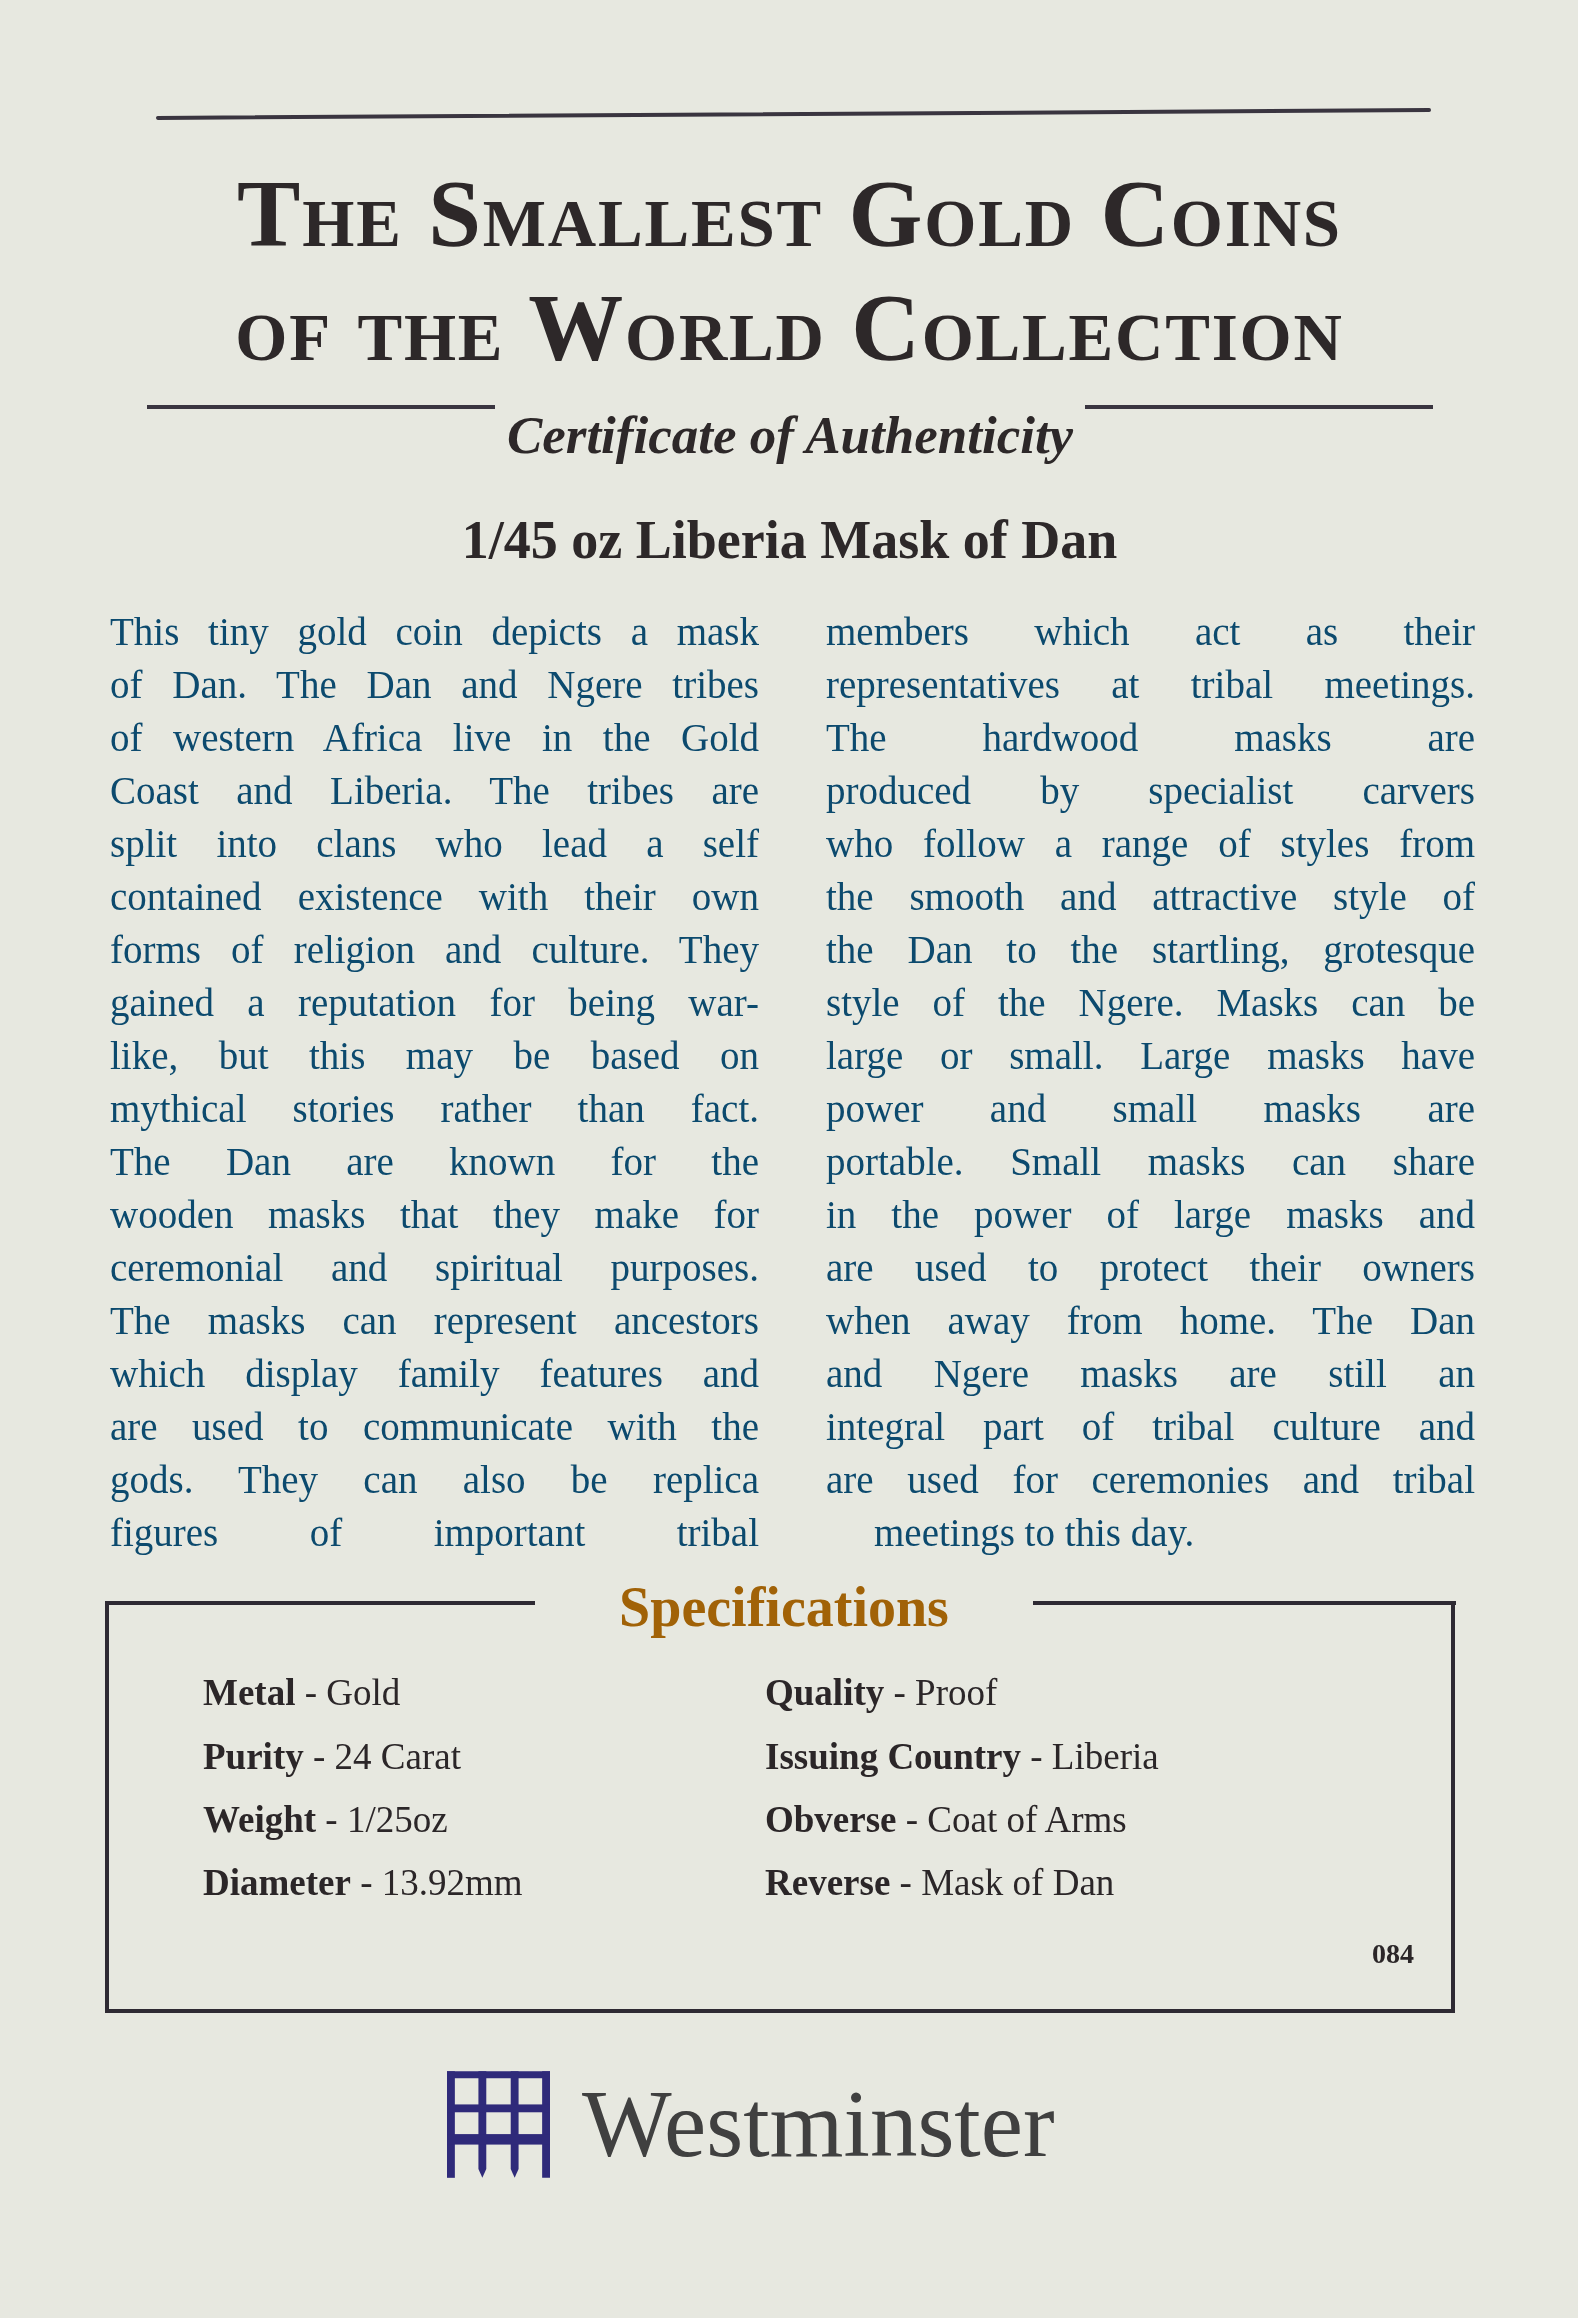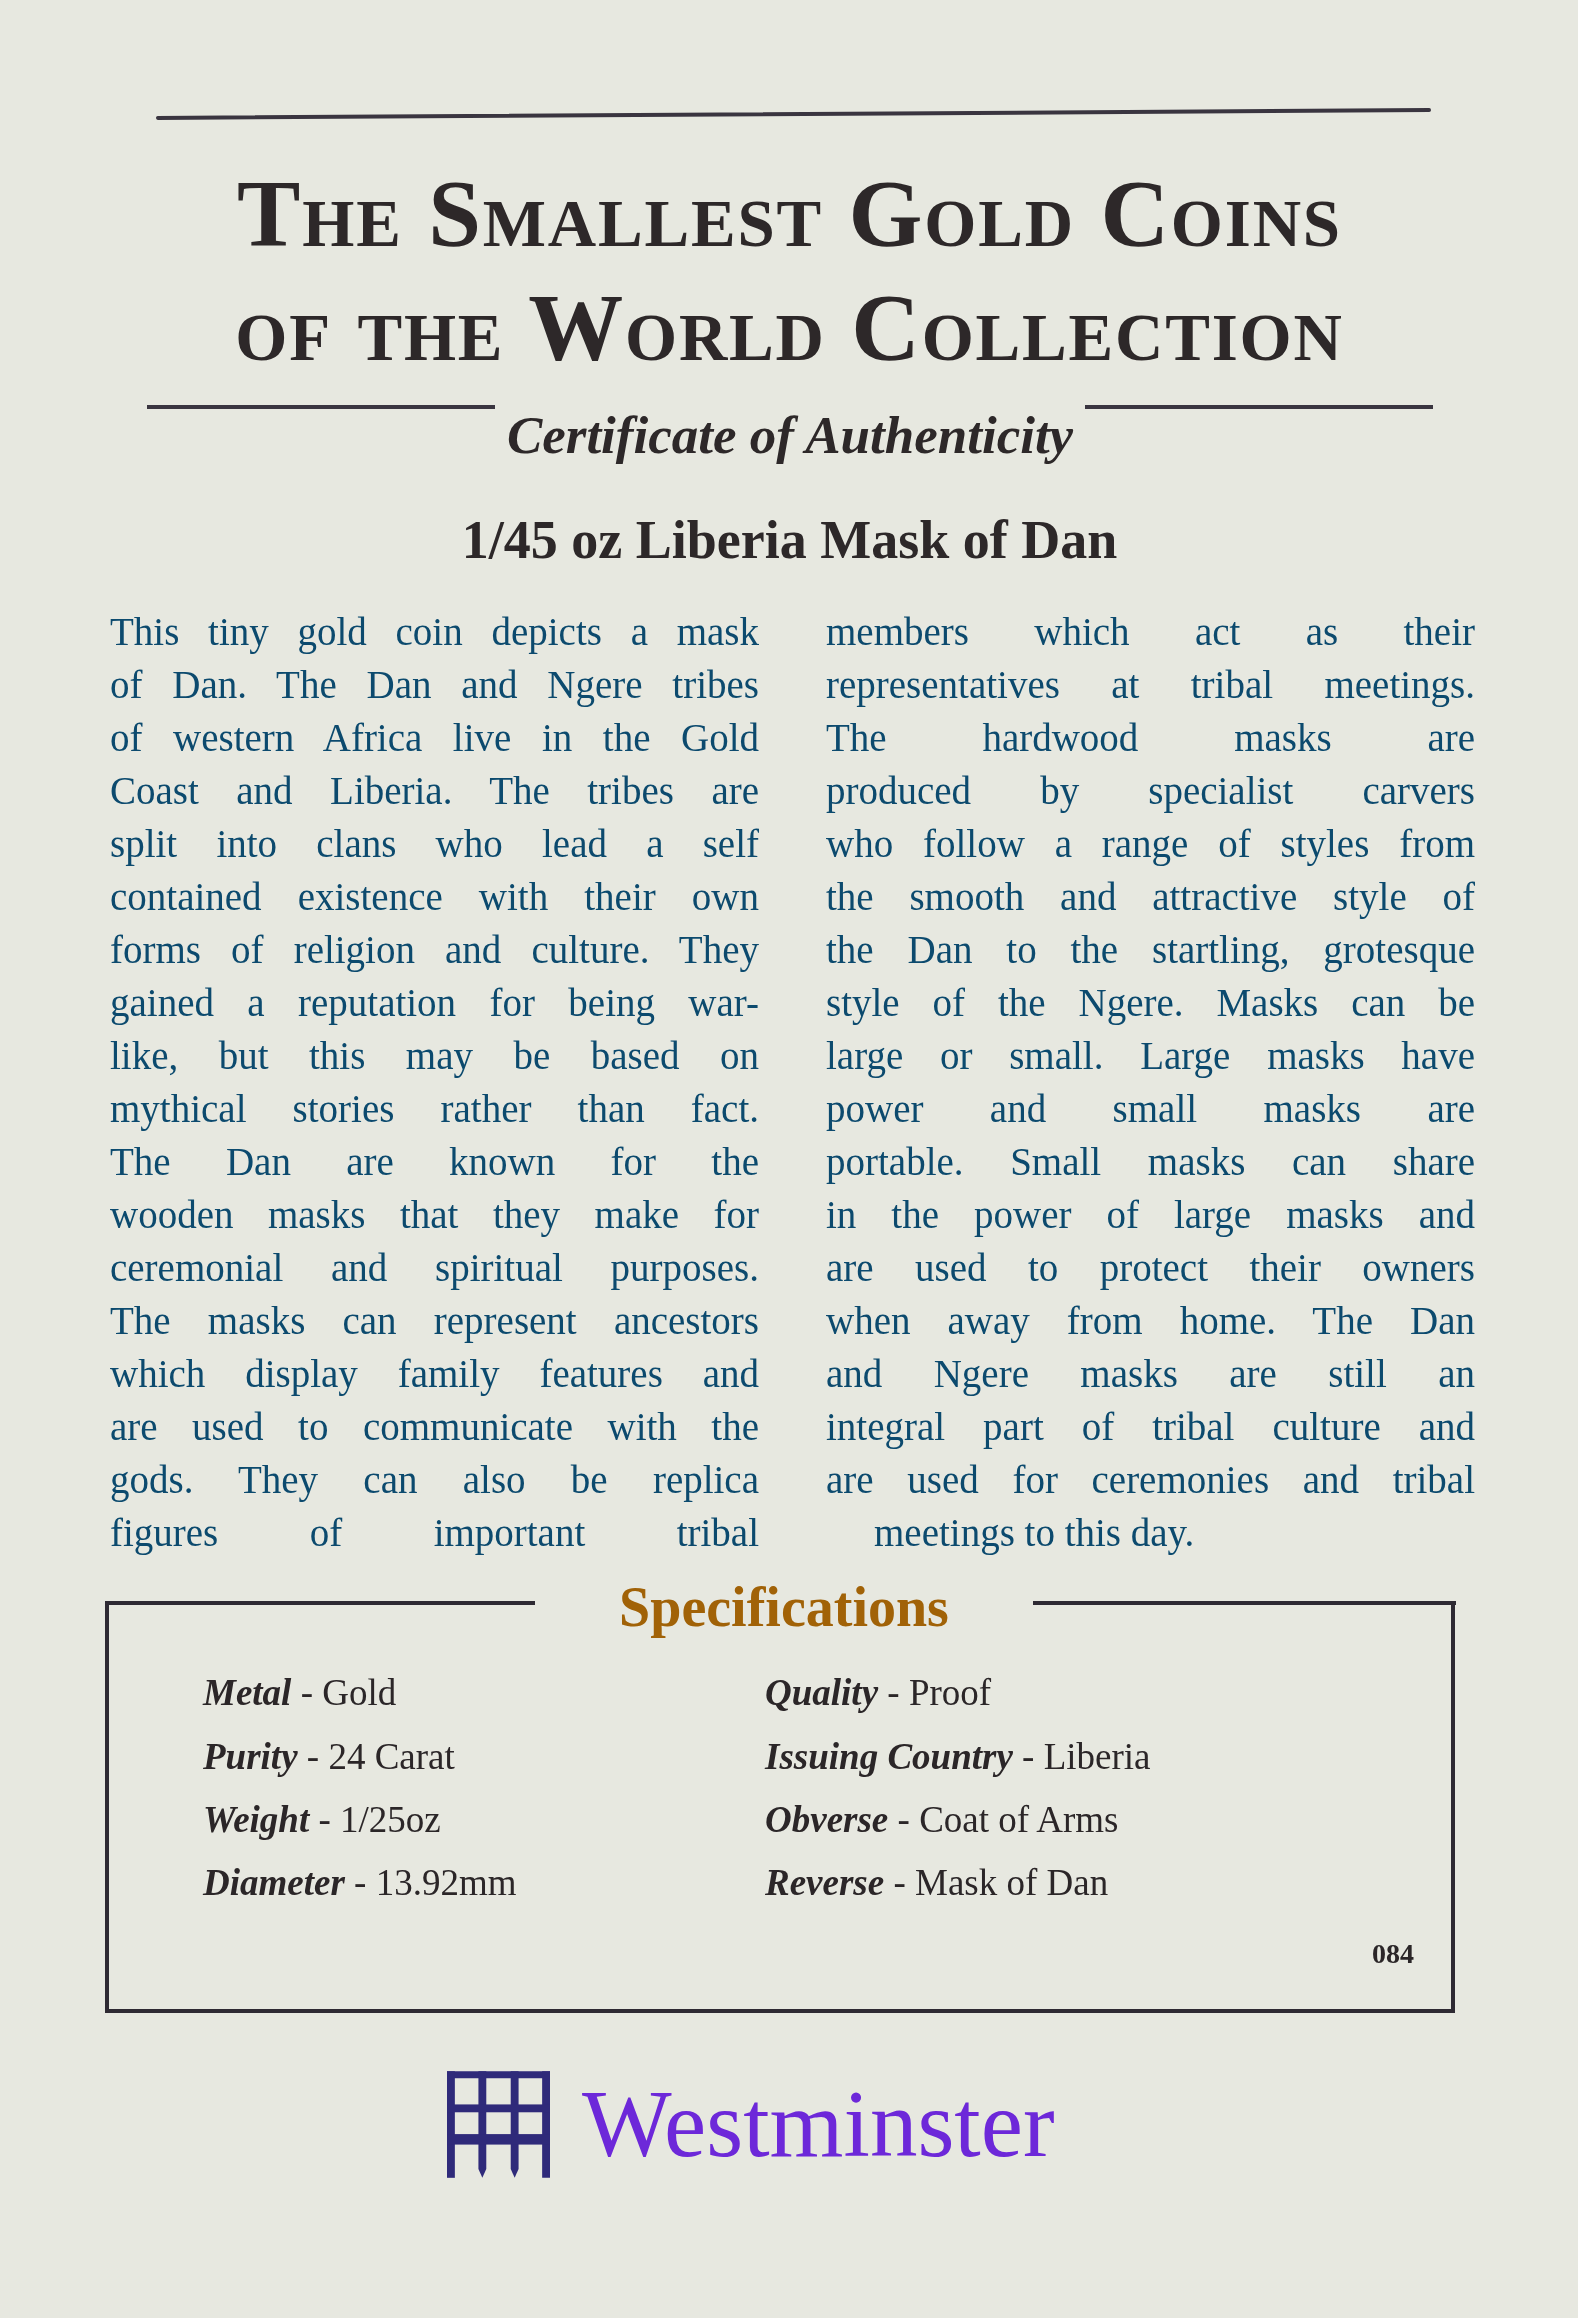--- a/index.html
+++ b/index.html
@@ -46,25 +46,25 @@
       position: absolute; left: 105px; top: 1601px; width: 1350px; height: 412px;
       border: 4.4px solid #2e2a33; border-top: none; box-sizing: border-box;
     }
     .spec-top-left { position: absolute; left: 105px; top: 1601px; width: 430px; height: 4.4px; background: #2e2a33; }
     .spec-top-right { position: absolute; left: 1033px; top: 1601px; width: 423px; height: 4.4px; background: #2e2a33; }
     .spec-title {
       position: absolute; left: 535px; top: 1575px; width: 498px; text-align: center;
       font-weight: bold; font-size: 56px; color: #a16207;
     }
     .spec-item { position: absolute; font-size: 37px; color: #2b2628; white-space: nowrap; }
-    .spec-item .k { font-style: italic; font-weight: bold; }
+    .spec-item .k { font-weight: bold; }
     .serial { position: absolute; left: 1372px; top: 1938px; font-weight: bold; font-size: 28px; }
     .logo { position: absolute; left: 447px; top: 2071px; display: flex; align-items: center; gap: 32px; }
     .logo-mark { width: 103px; height: 107px; }
-    .logo-text { font-size: 95px; color: #6d28d9; line-height: 1; }
+    .logo-text { font-size: 95px; color: #404040; line-height: 1; }
   </style>
 </head>
 <body>
 
 <div class="rule-top"></div>
 
 <div class="title l1">The Smallest Gold Coins</div>
 <div class="title l2">of the World Collection</div>
 
 <div class="subtitle-row">

